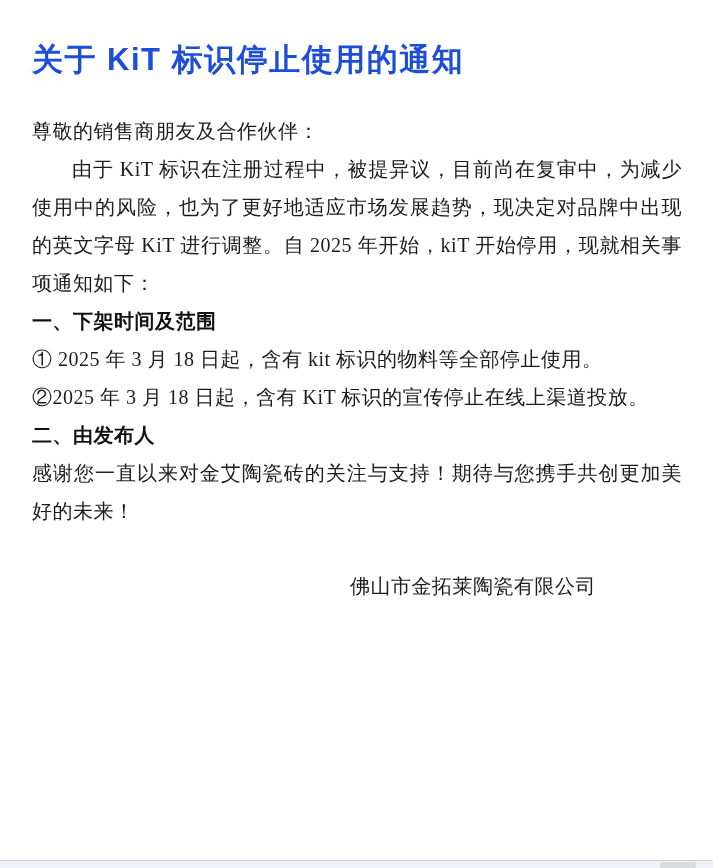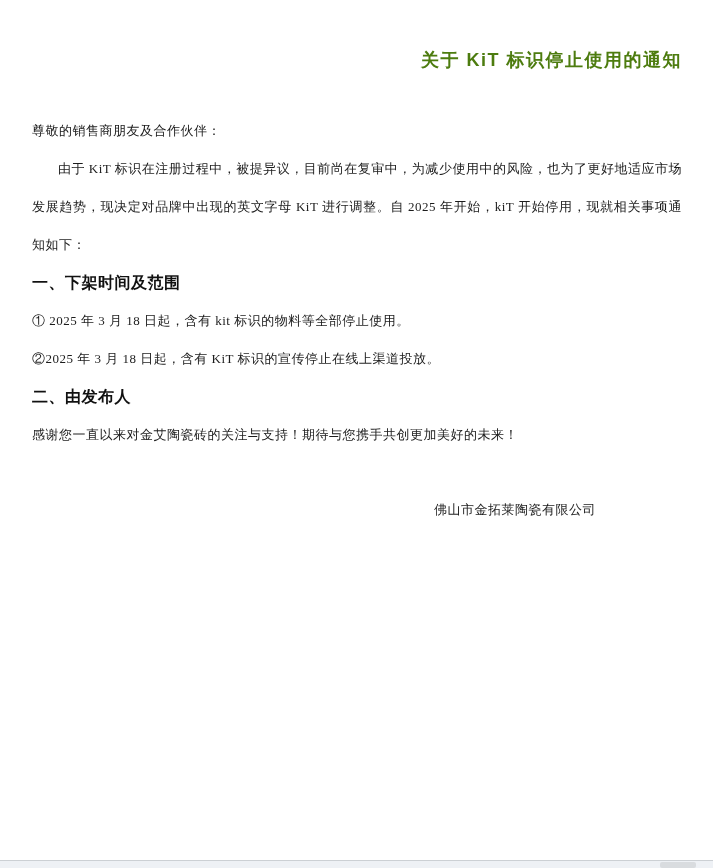--- a/index.html
+++ b/index.html
@@ -14,48 +14,48 @@
     overflow: hidden;
     font-family: "Liberation Serif", "DejaVu Serif", serif;
     color: #1c1c1c;
   }
   .page {
     padding: 40px 31px 0 32px;
     box-sizing: border-box;
   }
   .doc-title {
     font-family: "Liberation Sans", "DejaVu Sans", sans-serif;
-    font-size: 18px;
+    font-size: 31px;
     font-weight: bold;
-    text-align: right;
+    text-align: left;
     letter-spacing: 1.5px;
     margin: 0;
     line-height: 40px;
-    color: #4d7c0f;
+    color: #1d4ed8;
   }
   .greeting {
     margin-top: 32px;
   }
   p {
     margin: 0;
-    font-size: 13px;
+    font-size: 20px;
     line-height: 38px;
     letter-spacing: 0.5px;
   }
   .intro {
     text-indent: 2em;
     text-align: justify;
   }
   .body-para {
     text-align: justify;
   }
   .sec-heading {
     font-family: "Liberation Sans", "DejaVu Sans", sans-serif;
     font-weight: bold;
-    font-size: 16px;
+    font-size: 20px;
     line-height: 38px;
     letter-spacing: 0.5px;
     margin: 0;
     color: #111111;
   }
   .signature-block {
     margin-top: 37px;
     margin-right: 86px;
     text-align: right;
   }

